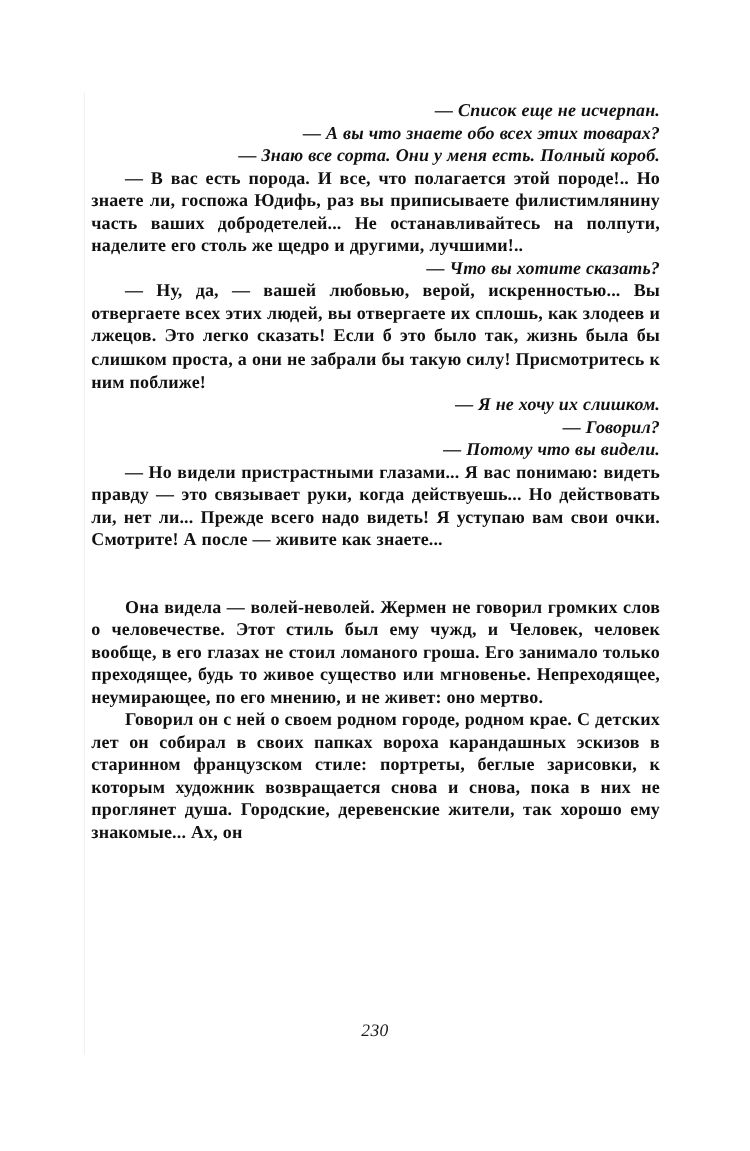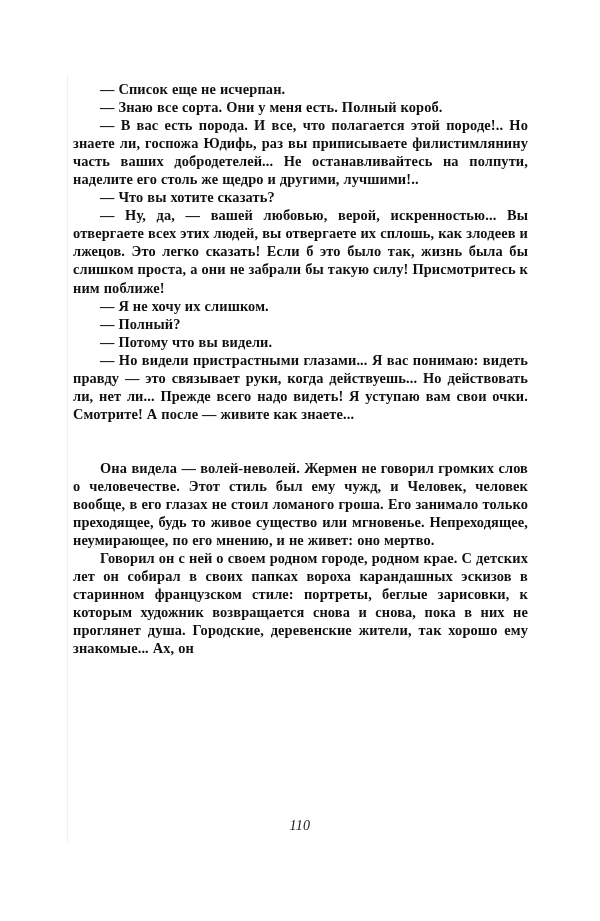--- a/index.html
+++ b/index.html
@@ -67,21 +67,22 @@
     line-height: 18.05px;
     letter-spacing: 0.12px;
     word-spacing: 0.2px;
     text-indent: 27px;
     font-weight: 600;
     color: #111111;
   }
 
   
   .para.dialogue-line {
-    text-align: left;
+    text-align: right;
+    font-style: italic;
   }
 
   
   .section-gap {
     height: 36px;
   }
 
   #page-number {
     position: absolute;
     left: 0;
@@ -99,35 +100,36 @@
 <body>
 
 <div id="page-sheet">
 
   <div id="gutter-line"></div>
 
   <div id="text-column">
 
     <div>
       <p class="para dialogue-line">— Список еще не исчерпан.</p>
+      <p class="para dialogue-line">— А вы что знаете обо всех этих товарах?</p>
       <p class="para dialogue-line">— Знаю все сорта. Они у меня есть. Полный короб.</p>
       <p class="para">— В вас есть порода. И все, что полагается этой породе!.. Но знаете ли, госпожа Юдифь, раз вы приписываете филистимлянину часть ваших добродетелей... Не останавливайтесь на полпути, наделите его столь же щедро и другими, лучшими!..</p>
       <p class="para dialogue-line">— Что вы хотите сказать?</p>
       <p class="para">— Ну, да, — вашей любовью, верой, искренностью... Вы отвергаете всех этих людей, вы отвергаете их сплошь, как злодеев и лжецов. Это легко сказать! Если б это было так, жизнь была бы слишком проста, а они не забрали бы такую силу! Присмотритесь к ним поближе!</p>
       <p class="para dialogue-line">— Я не хочу их слишком.</p>
-      <p class="para dialogue-line">— Полный?</p>
+      <p class="para dialogue-line">— Говорил?</p>
       <p class="para dialogue-line">— Потому что вы видели.</p>
       <p class="para">— Но видели пристрастными глазами... Я вас понимаю: видеть правду — это связывает руки, когда действуешь... Но действовать ли, нет ли... Прежде всего надо видеть! Я уступаю вам свои очки. Смотрите! А после — живите как знаете...</p>
     </div>
 
     <div class="section-gap"></div>
 
     <div>
       <p class="para">Она видела — волей-неволей. Жермен не говорил громких слов о человечестве. Этот стиль был ему чужд, и Человек, человек вообще, в его глазах не стоил ломаного гроша. Его занимало только преходящее, будь то живое существо или мгновенье. Непреходящее, неумирающее, по его мнению, и не живет: оно мертво.</p>
       <p class="para">Говорил он с ней о своем родном городе, родном крае. С детских лет он собирал в своих папках вороха карандашных эскизов в старинном французском стиле: портреты, беглые зарисовки, к которым художник возвращается снова и снова, пока в них не проглянет душа. Городские, деревенские жители, так хорошо ему знакомые... Ах, он</p>
     </div>
 
   </div>
 
-  <div id="page-number">110</div>
+  <div id="page-number">230</div>
 
   <div id="scan-noise"></div>
 </div>
 
 </body></html>

